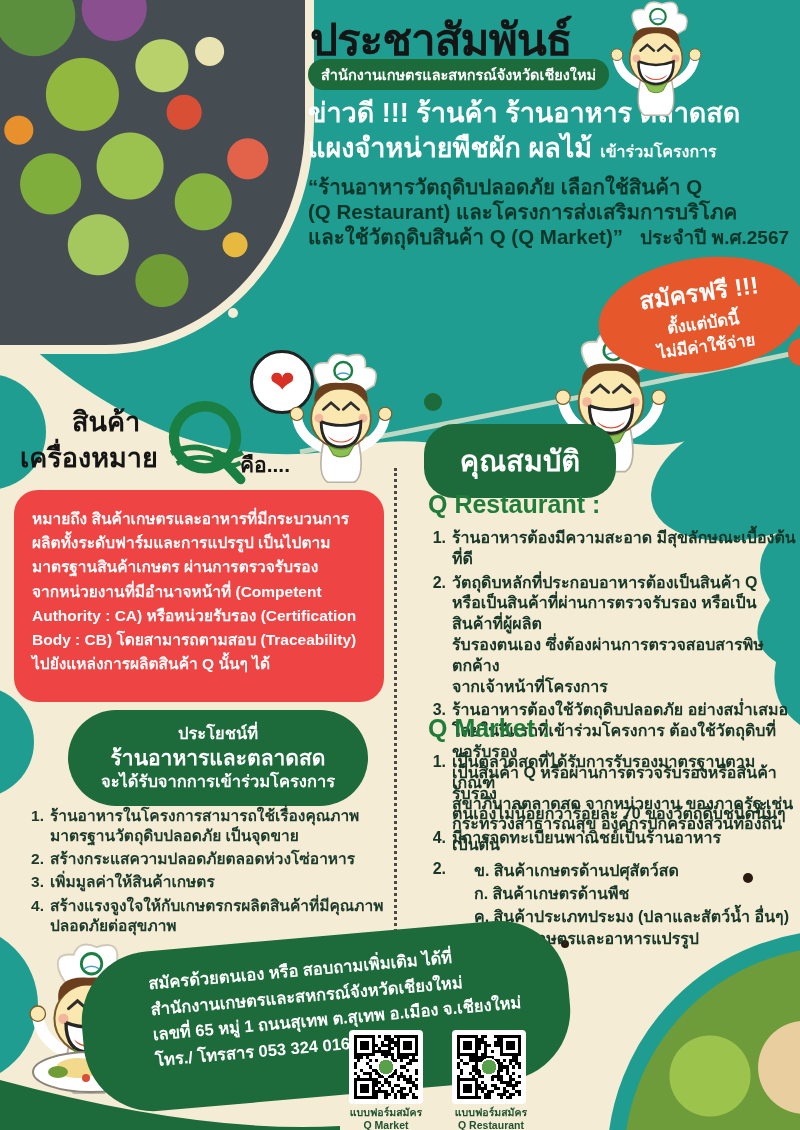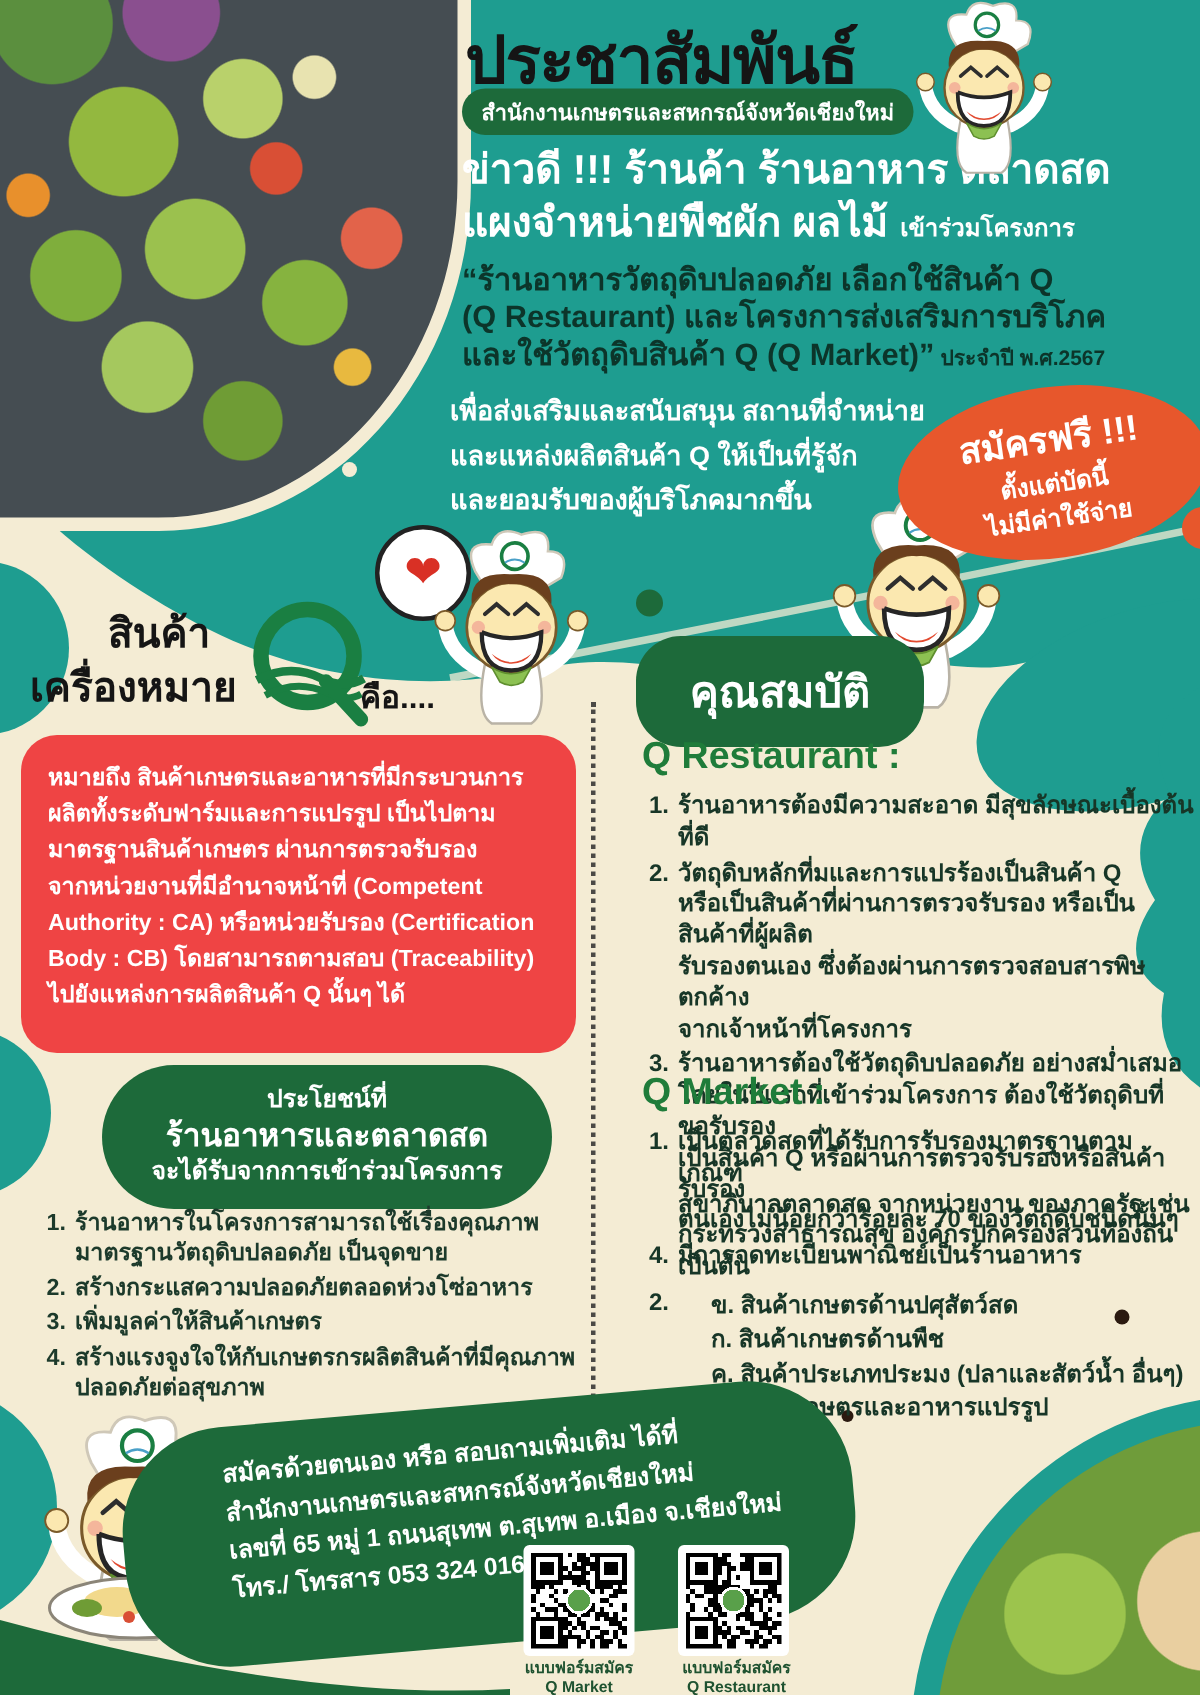--- a/index.html
+++ b/index.html
@@ -50,21 +50,21 @@
       radial-gradient(circle at 25% 70%, #86b33f 0 36px, rgba(0,0,0,0) 37px);
   }
 
   
   .title{left:310px; top:4px; z-index:3; font-size:44px; font-weight:800; color:#151515; letter-spacing:-1px;}
   .subtitle{left:308px; top:59px; z-index:3; background:#1D6A3A; color:#fff;
     font-size:14.5px; font-weight:700; padding:4px 13px; border-radius:16px; display:inline-block;}
   .news{left:308px; top:96px; z-index:3; color:#fff; font-weight:800; font-size:27px; line-height:1.3;}
   .news .suffix{font-size:16px; font-weight:700; margin-left:8px;}
   .quote{left:308px; top:174px; z-index:3; color:#0C352A; font-weight:800; font-size:20.5px; line-height:1.23;}
-  .quote .year{font-size:14px; margin-left:4px;}
+  .quote .year{font-size:19px; margin-left:17px;}
   .promo{left:300px; top:260px; z-index:3; color:#fff; font-weight:800; font-size:18px; line-height:1.65;}
   .pre{white-space:pre-line;}
 
   
   .badge{
     left:598px; top:258px; width:208px; height:114px; z-index:4;
     background:#E7572C; border-radius:50%;
     transform:rotate(-8deg);
     display:flex; flex-direction:column; align-items:center; justify-content:center;
     color:#fff; font-weight:800; text-align:center;
@@ -194,23 +194,20 @@
   <div class="abs subtitle">สำนักงานเกษตรและสหกรณ์จังหวัดเชียงใหม่</div>
   <div class="abs news">
     <div>ข่าวดี !!! ร้านค้า ร้านอาหาร ตลาดสด</div>
     <div><span>แผงจำหน่ายพืชผัก ผลไม้</span><span class="suffix">เข้าร่วมโครงการ</span></div>
   </div>
   <div class="abs quote">
     <div class="pre">“ร้านอาหารวัตถุดิบปลอดภัย เลือกใช้สินค้า Q
 (Q Restaurant) และโครงการส่งเสริมการบริโภค</div>
     <div><span>และใช้วัตถุดิบสินค้า Q (Q Market)”</span><span class="year">ประจำปี พ.ศ.2567</span></div>
   </div>
-  <div class="abs promo pre">เพื่อส่งเสริมและสนับสนุน สถานที่จำหน่าย
-และแหล่งผลิตสินค้า Q ให้เป็นที่รู้จัก
-และยอมรับของผู้บริโภคมากขึ้น</div>
 
   <div class="abs badge">
     <div class="b1">สมัครฟรี !!!</div>
     <div class="b2">ตั้งแต่บัดนี้</div>
     <div class="b3">ไม่มีค่าใช้จ่าย</div>
   </div>
 
   <svg class="mascot" style="left:600px;top:0px;width:112px;height:122px">
       <use href="#sym-mascot"></use>
     </svg>
@@ -282,21 +279,21 @@
 
   <div class="abs qual-pill">คุณสมบัติ</div>
   <div class="abs sec-title rest-title">Q Restaurant :</div>
   <div class="abs list rest-list">
     <div class="li">
         <span class="n">1.</span>
         <span class="t pre">ร้านอาหารต้องมีความสะอาด มีสุขลักษณะเบื้องต้นที่ดี</span>
       </div>
     <div class="li">
         <span class="n">2.</span>
-        <span class="t pre">วัตถุดิบหลักที่มและการแปรร้องเป็นสินค้า Q
+        <span class="t pre">วัตถุดิบหลักที่ประกอบอาหารต้องเป็นสินค้า Q
 หรือเป็นสินค้าที่ผ่านการตรวจรับรอง หรือเป็นสินค้าที่ผู้ผลิต
 รับรองตนเอง ซึ่งต้องผ่านการตรวจสอบสารพิษตกค้าง
 จากเจ้าหน้าที่โครงการ</span>
       </div>
     <div class="li">
         <span class="n">3.</span>
         <span class="t pre">ร้านอาหารต้องใช้วัตถุดิบปลอดภัย อย่างสม่ำเสมอ
 โดยในปีแรกที่เข้าร่วมโครงการ ต้องใช้วัตถุดิบที่ขอรับรอง
 เป็นสินค้า Q หรือผ่านการตรวจรับรองหรือสินค้ารับรอง
 ตนเองไม่น้อยกว่าร้อยละ 70 ของวัตถุดิบชนิดนั้นๆ</span>

